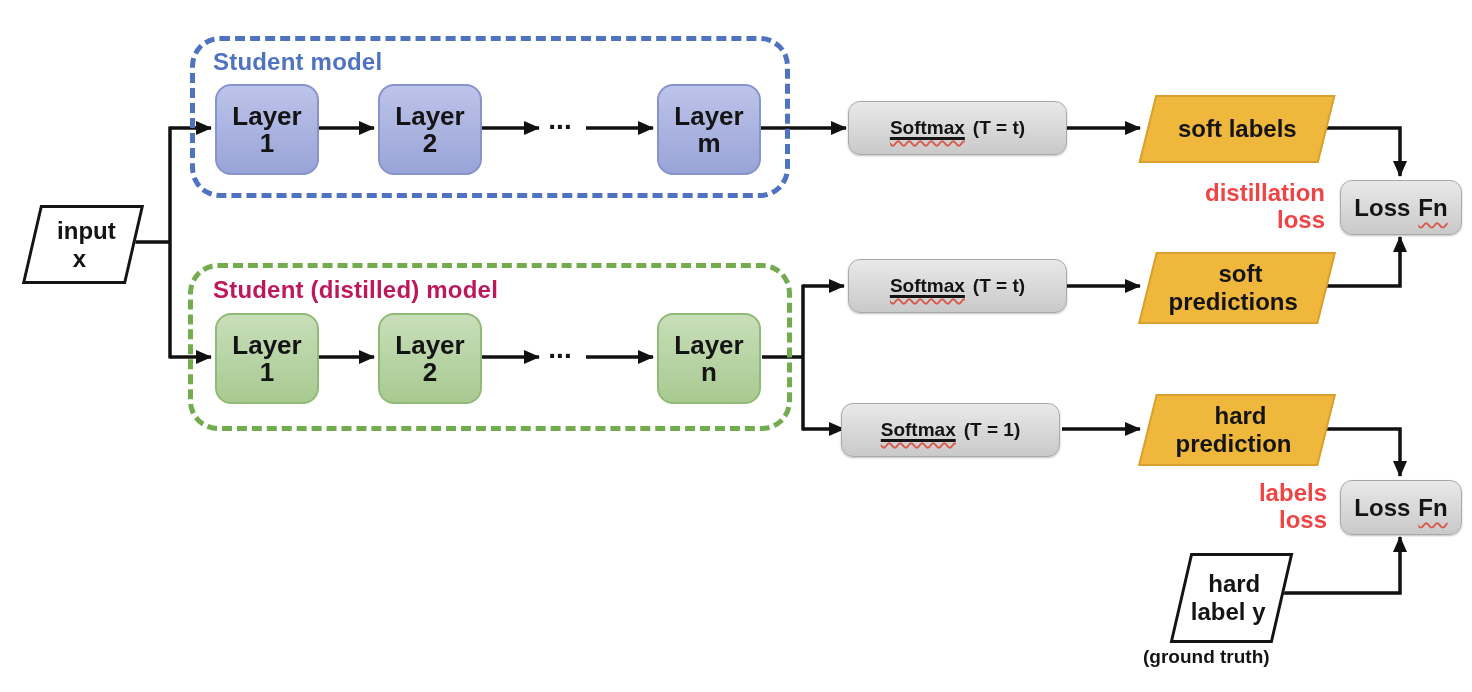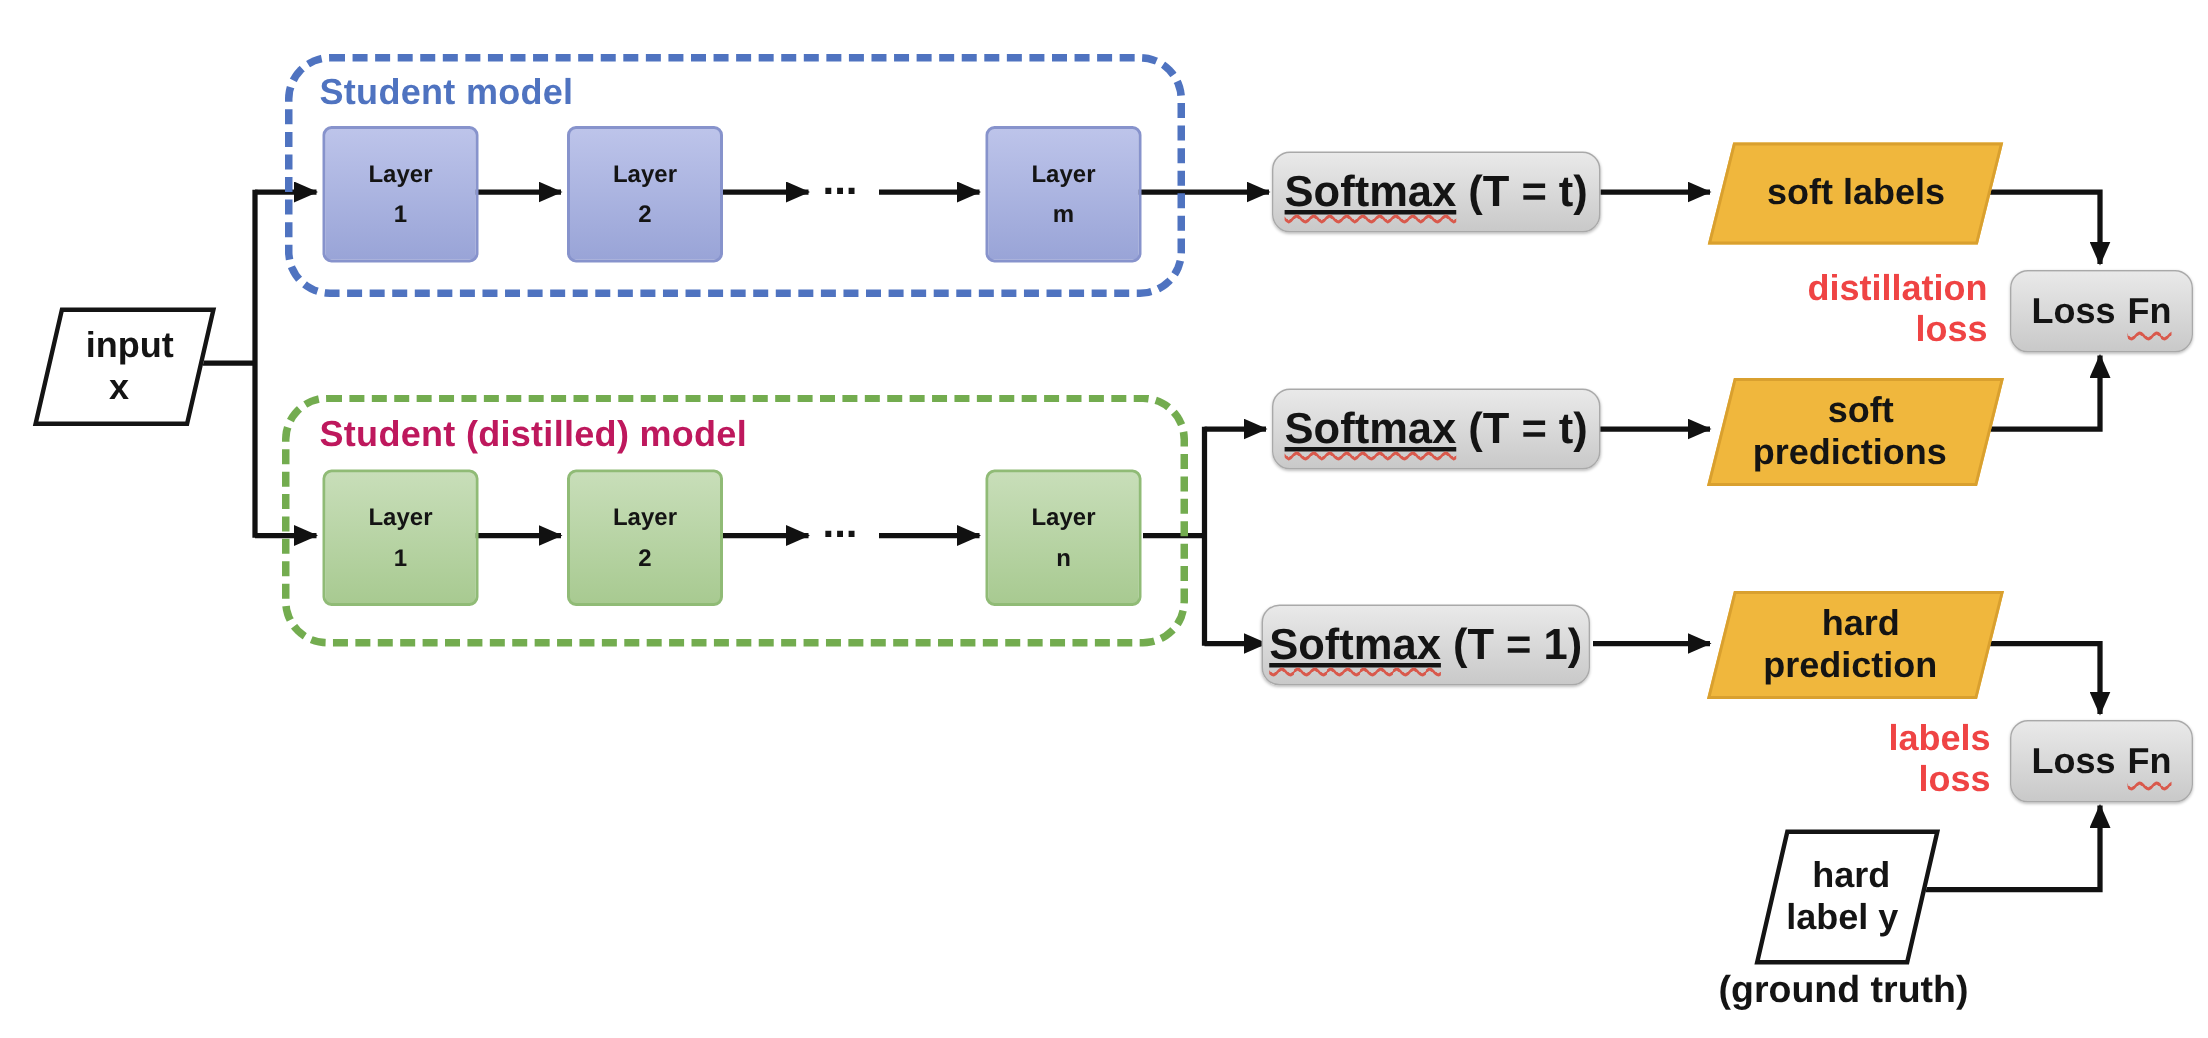--- a/index.html
+++ b/index.html
@@ -8,48 +8,48 @@
     font-family:"Liberation Sans","DejaVu Sans",sans-serif;font-weight:bold;color:#141414;
   }
   
   .dashed-box{position:absolute;border:5px dashed #4F73C0;border-radius:30px;}
   .dashed-box.green{border-color:#73AC4F;}
   .group-label{position:absolute;font-size:24px;letter-spacing:.2px;}
   .group-label.blue{color:#4F73C0;}
   .group-label.green{color:#be185d;}
   
   .layer-box{
-    position:absolute;width:100px;height:87px;border-radius:6px;
+    position:absolute;width:100px;height:87px;border-radius:16px;
     display:flex;flex-direction:column;align-items:center;justify-content:center;
-    font-size:16px;line-height:27px;text-align:center;
+    font-size:26px;line-height:27px;text-align:center;
   }
   .layer-box.blue{background:linear-gradient(180deg,#BDC4EA 0%,#99A4D7 100%);border:2px solid #8793CC;}
   .layer-box.green{background:linear-gradient(180deg,#C8DEB9 0%,#A8CA91 100%);border:2px solid #90BB76;}
   
   .pill{
     position:absolute;height:52px;border-radius:12px;
     background:linear-gradient(180deg,#E9E9E9 0%,#C9C9C9 100%);
     border:1.5px solid #A9A9A9;box-shadow:0 1px 2px rgba(0,0,0,.25);
-    display:flex;align-items:center;justify-content:center;font-size:29px;white-space:nowrap;
+    display:flex;align-items:center;justify-content:center;font-size:19px;white-space:nowrap;
   }
   .loss-box{width:120px;height:53px;font-size:24px;}
   
   .para{
     position:absolute;transform:skewX(-14deg);
     display:flex;flex-direction:column;align-items:center;justify-content:center;
     text-align:center;font-size:24px;line-height:28px;white-space:nowrap;
   }
   .para>span{display:block;transform:skewX(14deg);}
   .para.orange{background:#F0B73D;border:2.5px solid #D9A02F;}
   .para.white{background:#ffffff;border:3px solid #141414;transform:skewX(-13deg);}
   .para.white>span{transform:skewX(13deg);}
   
   .loss-label{position:absolute;text-align:right;color:#ef4444;font-size:24px;line-height:27px;}
   .ellipsis{position:absolute;font-size:28px;text-align:center;}
-  .ground-truth{position:absolute;font-size:25px;text-align:center;white-space:nowrap;}
+  .ground-truth{position:absolute;font-size:19px;text-align:left;white-space:nowrap;}
   
   .uw{text-decoration:underline;text-decoration-thickness:2.5px;text-underline-offset:3px;margin-right:8px;}
   .sqz{text-decoration:underline wavy #D9594C;text-decoration-thickness:1.5px;text-underline-offset:6px;}
   .gap-l{margin-left:8px;}
   svg.wires{position:absolute;inset:0;pointer-events:none;}
 </style>
 </head>
 <body>
 
 <div class="canvas">

